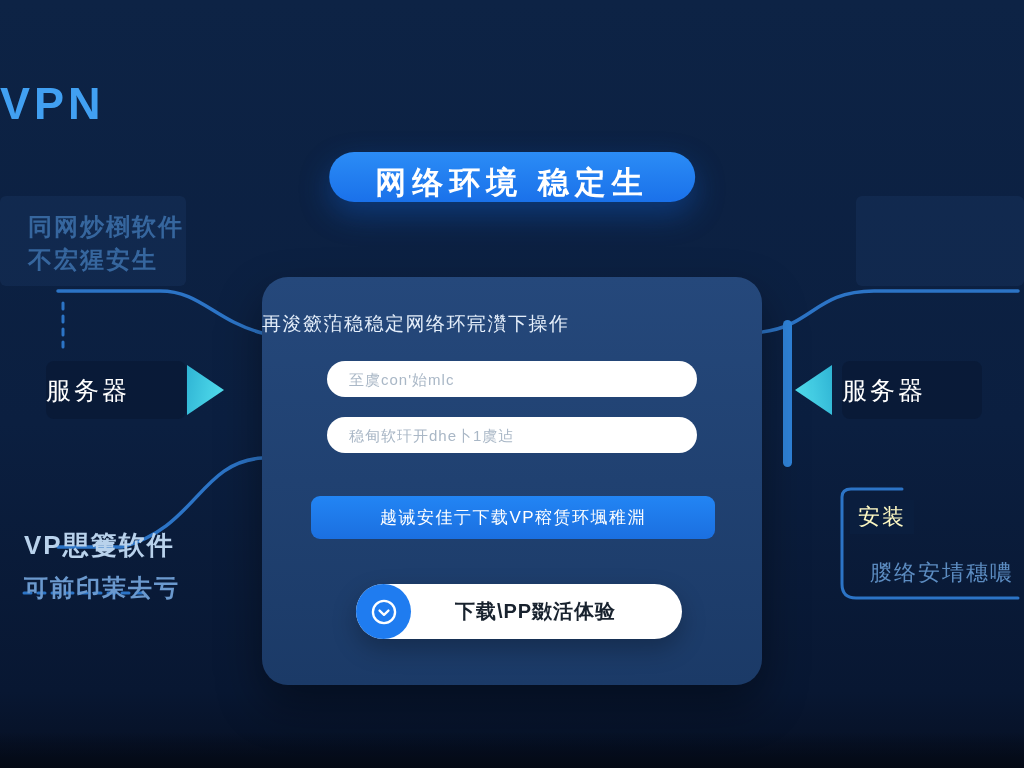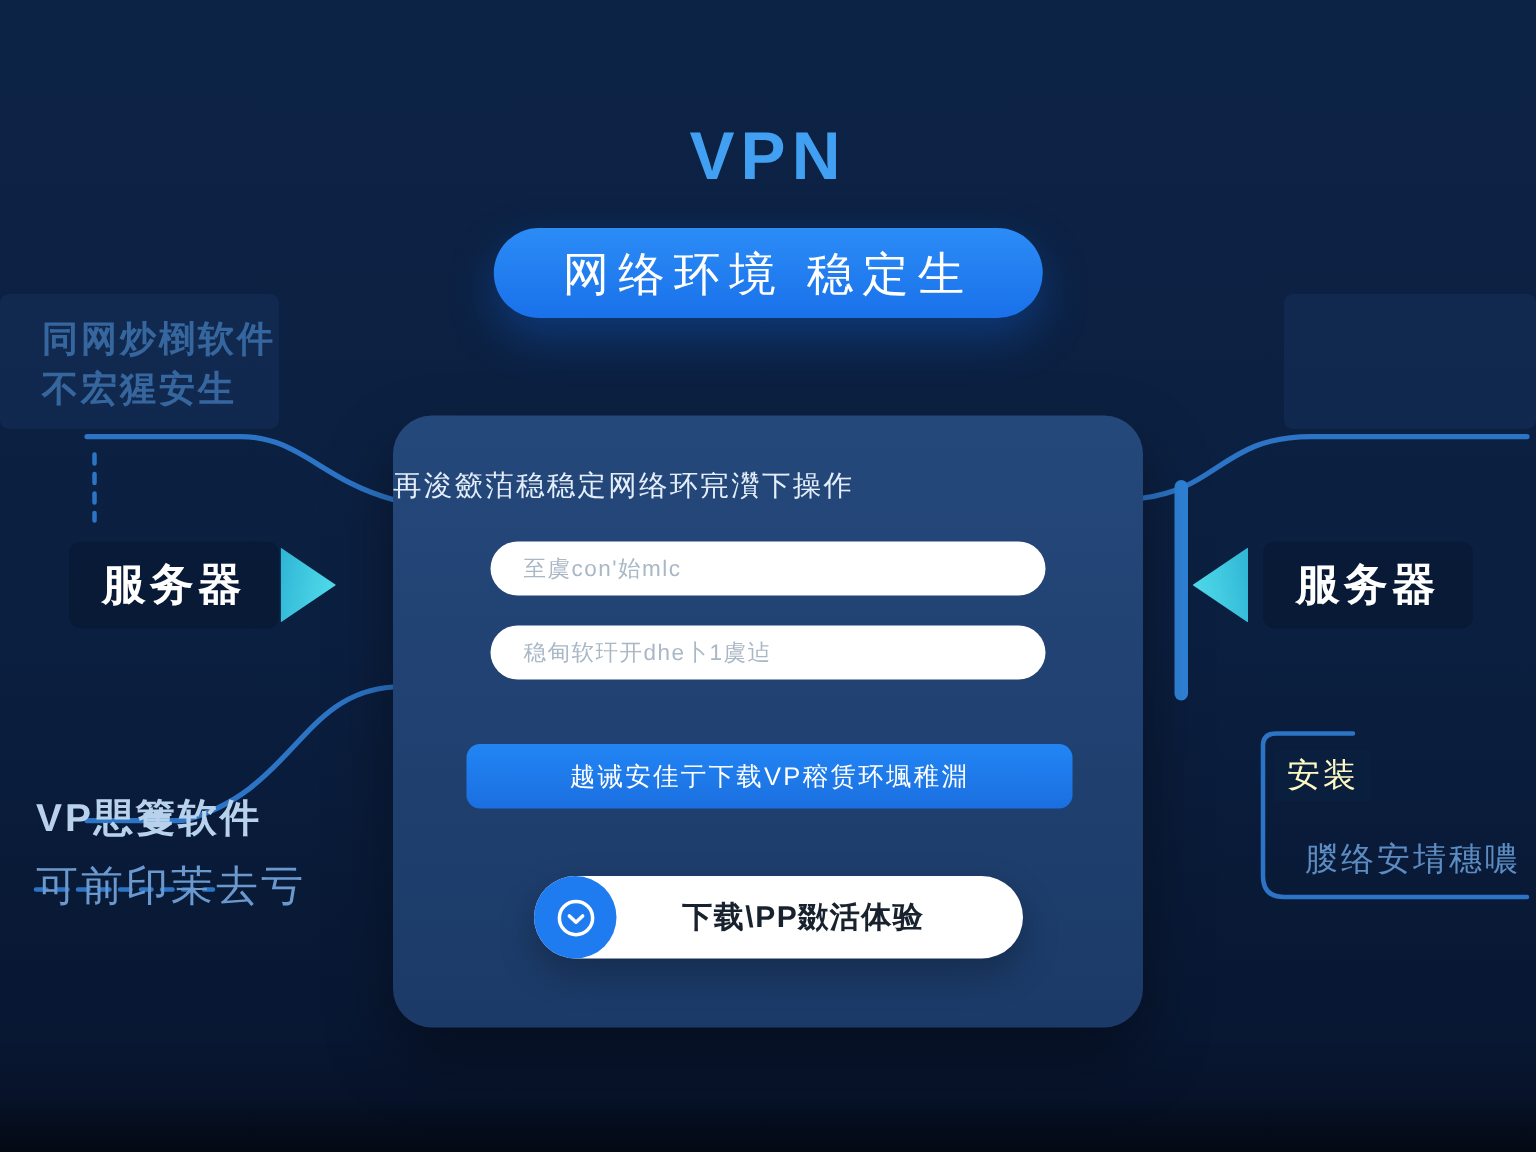--- a/index.html
+++ b/index.html
@@ -9,28 +9,28 @@
     font-family:"Liberation Sans","DejaVu Sans",sans-serif;
     background:linear-gradient(180deg,#0d2345 0%,#0b1f40 55%,#081732 90%,#060f22 100%);
   }
   .canvas::after{
     content:"";position:absolute;left:0;right:0;bottom:0;height:36px;
     background:linear-gradient(180deg,rgba(3,8,18,0),rgba(3,8,18,.85));
     pointer-events:none;
   }
   .faint-panel{position:absolute;background:rgba(70,120,190,.10);border-radius:6px;}
   .vpn-title{
-    position:absolute;top:78px;left:0;width:100%;text-align:center;
+    position:absolute;top:78px;left:0;width:100%;
     font-size:45px;font-weight:700;letter-spacing:4px;color:#41a0f2;
   }
   .badge{
     position:absolute;top:152px;left:50%;transform:translateX(-50%);
-    height:60px;line-height:62px;padding:0 46px;border-radius:31px;
+    height:50px;line-height:62px;padding:0 46px;border-radius:31px;
     background:linear-gradient(180deg,#2b8cf6,#1a71ea);
-    color:#fff;font-size:31px;font-weight:400;letter-spacing:6px;white-space:nowrap;
+    color:#fff;font-size:31px;font-weight:700;letter-spacing:6px;white-space:nowrap;
     box-shadow:0 12px 30px rgba(18,104,224,.35);
     text-align:center;
   }
   svg.connectors{position:absolute;left:0;top:0;pointer-events:none;}
   .card{
     position:absolute;left:262px;top:277px;width:500px;height:408px;border-radius:26px;
     background:linear-gradient(180deg,#25487b,#1b3a67);
     box-shadow:0 20px 45px rgba(0,0,0,.38);
   }
   .card-title{
@@ -61,32 +61,32 @@
     display:flex;align-items:center;justify-content:center;
   }
   .dl-label{flex:1;text-align:center;font-size:20px;font-weight:700;color:#18222e;
     letter-spacing:1px;padding-right:36px;white-space:nowrap;padding-left:14px;}
   .side-top-left{position:absolute;left:28px;top:210px;color:#36669e;font-size:24px;
     font-weight:600;letter-spacing:2px;line-height:33px;white-space:nowrap;}
   .side-top-right{position:absolute;left:852px;top:210px;width:156px;text-align:center;
     color:#4d86c1;font-size:24px;font-weight:600;letter-spacing:2px;line-height:33px;white-space:nowrap;}
   .server-box{
     position:absolute;width:140px;height:58px;border-radius:8px;background:rgba(8,24,50,.6);
-    display:flex;align-items:center;justify-content:center;
-    color:#ffffff;font-size:29px;font-weight:700;letter-spacing:3px;white-space:nowrap;
+    display:flex;align-items:center;
+    color:#ffffff;font-size:25px;font-weight:400;letter-spacing:3px;white-space:nowrap;
   }
   .server-left{left:46px;top:361px;} .server-right{left:842px;top:361px;}
   .tri{position:absolute;width:37px;height:50px;top:365px;}
   .tri-right{left:187px;clip-path:polygon(0 0,100% 50%,0 100%);
     background:linear-gradient(100deg,#2fb4d4,#55e1ef);}
   .tri-left{left:795px;clip-path:polygon(100% 0,0 50%,100% 100%);
     background:linear-gradient(260deg,#2fb4d4,#55e1ef);}
   .side-bottom-left{position:absolute;left:24px;top:528px;white-space:nowrap;}
   .side-bottom-left .l1{font-size:26px;font-weight:700;color:#b9d2ec;letter-spacing:2px;}
-  .side-bottom-left .l2{margin-top:9px;font-size:28px;color:#6b99ce;letter-spacing:2px;}
+  .side-bottom-left .l2{margin-top:9px;font-size:24px;color:#6b99ce;letter-spacing:2px;font-weight:bold;}
   .install-label{position:absolute;left:850px;top:500px;font-size:22px;color:#fef9c3;
     letter-spacing:2px;background:#0a1e3e;padding:2px 8px;white-space:nowrap;}
   .install-sub{position:absolute;left:860px;top:558px;font-size:22px;color:#5c8cc1;
     letter-spacing:2px;white-space:nowrap;margin-left:10px;}
 </style>
 </head>
 <body>
 
 <div class="canvas">
 

